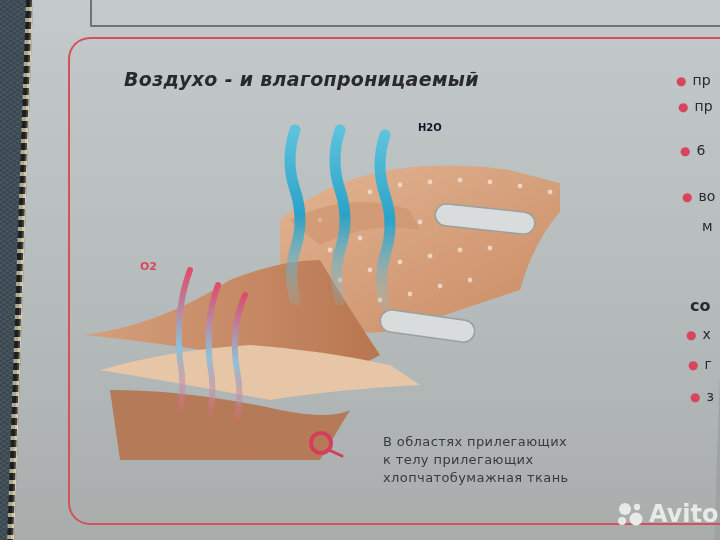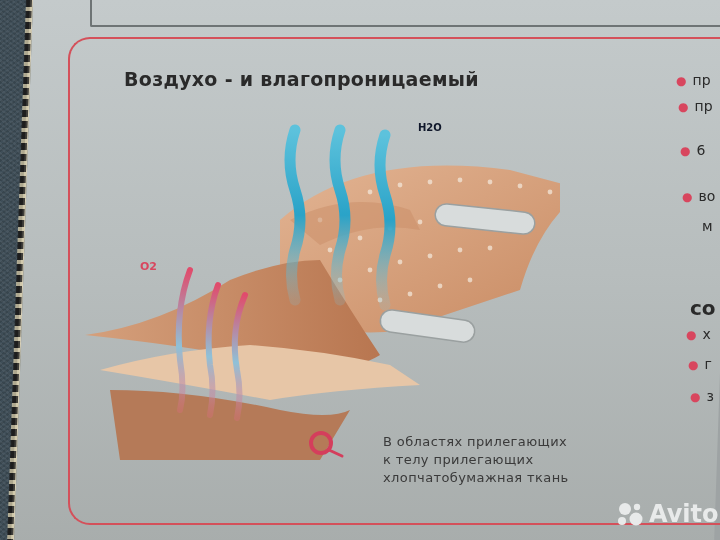--- a/index.html
+++ b/index.html
@@ -35,20 +35,21 @@
     }
     .info-panel {
       position:absolute; left:68px; top:37px; width:680px; height:484px;
       border:2px solid #d4505a; border-radius:22px;
       border-right:none;
     }
     .title {
       position:absolute; left:124px; top:66px; margin:0;
       font-size:19px; font-weight:bold; color:#2a2a2a; line-height:27px;
       letter-spacing:0.3px;
+      font-style:italic;
     }
     .label-h2o {
       position:absolute; left:418px; top:122px;
       font-size:10px; font-weight:bold; color:#0f172a;
     }
     .label-o2 {
       position:absolute; left:140px; top:260px;
       font-size:11px; font-weight:bold; color:#d8465e;
     }
     .caption {
@@ -59,21 +60,21 @@
     .caption div { white-space:nowrap; }
     .bullets {
       position:absolute; left:676px; top:70px; width:60px;
       list-style:none; margin:0; padding:0;
     }
     .bullet {
       position:absolute; left:0; font-size:14px; color:#2a2a2a; white-space:nowrap;
     }
     .bullet .dot { color:#d8465e; font-size:12px; margin-right:6px; }
     .sub-heading {
-      position:absolute; left:690px; top:296px; font-size:20px; font-weight:bold; color:#2a2a2a;
+      position:absolute; left:690px; top:296px; font-size:16px; font-weight:bold; color:#2a2a2a;
     }
     .illustration { position:absolute; left:80px; top:110px; width:480px; height:350px; }
     .avito {
       position:absolute; left:616px; top:500px; display:flex; align-items:center; gap:3px;
       color:#e8eaea; font-size:24px; font-weight:bold;
     }
     .avito svg { display:block; }
   </style>
 </head>
 <body>

